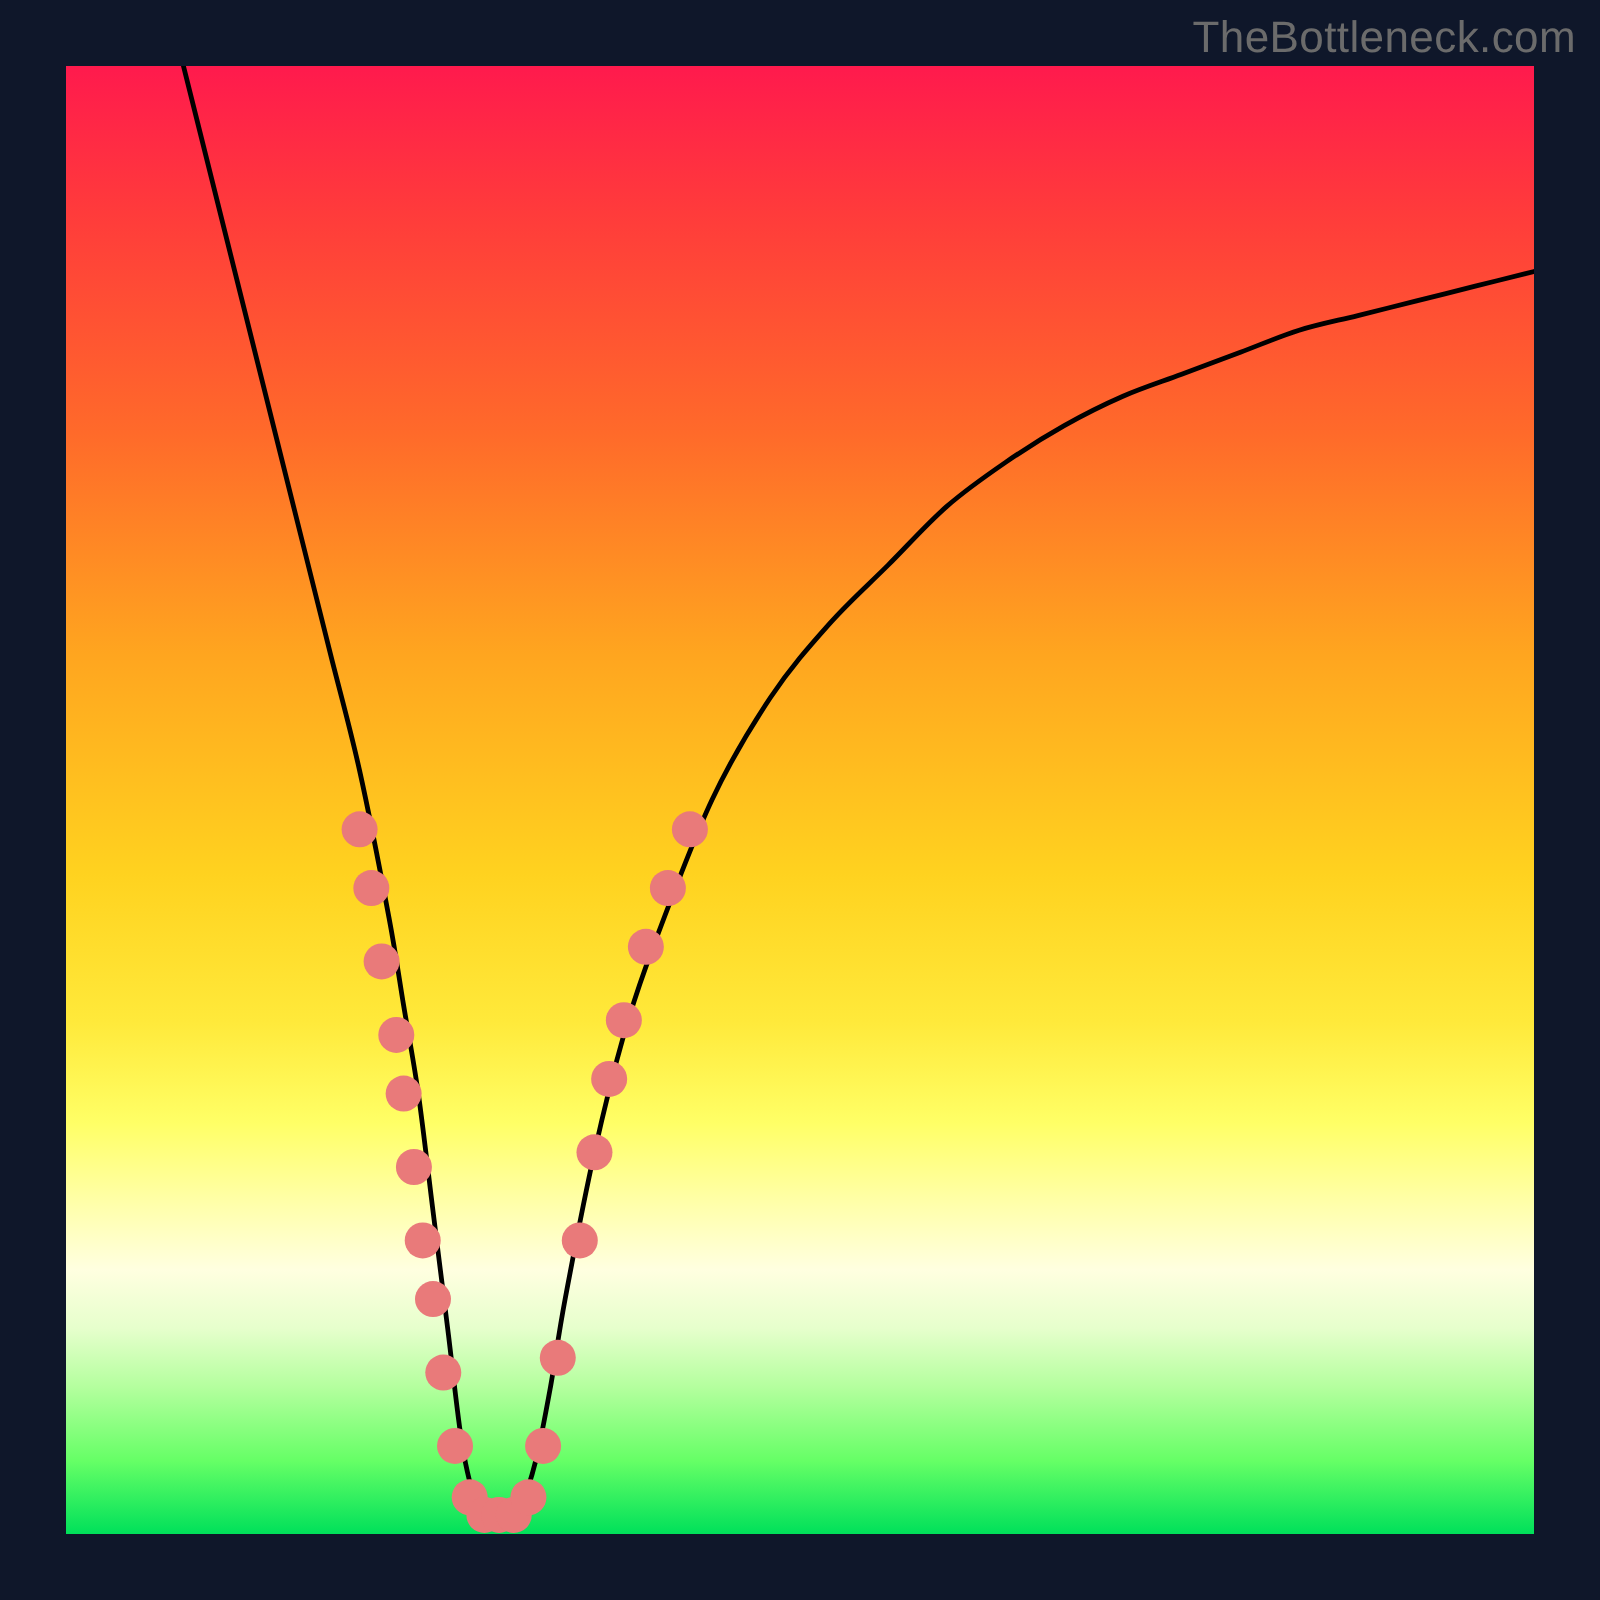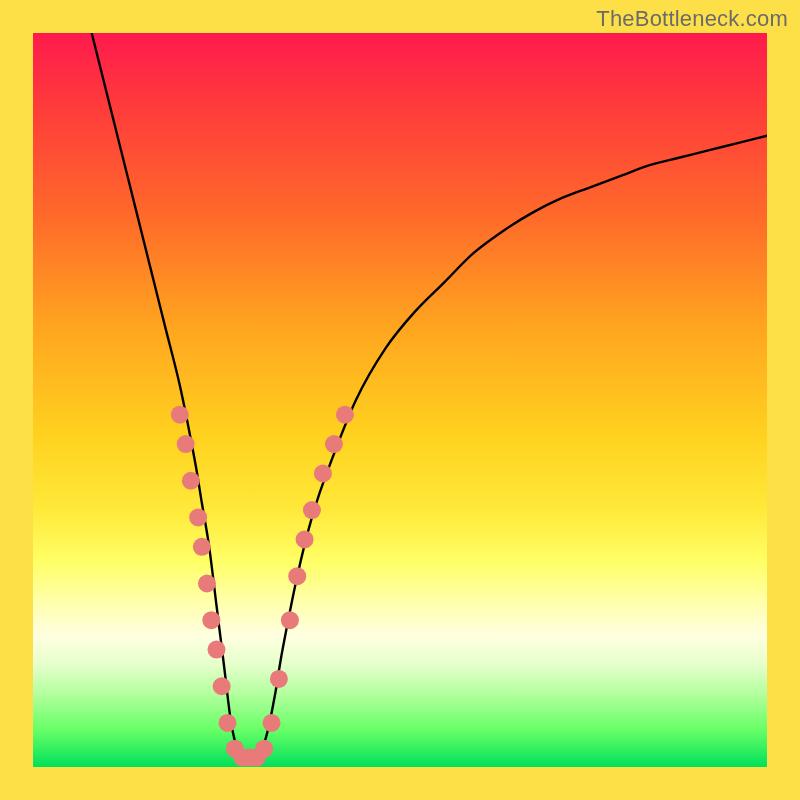--- a/index.html
+++ b/index.html
@@ -10,21 +10,21 @@
     background: #000;
     overflow: hidden;
     font-family: Arial, Helvetica, sans-serif;
   }
   .frame {
     position: absolute;
     left: 0;
     top: 0;
     width: 800px;
     height: 800px;
-    background: #fde047;
+    background: #0f172a;
   }
   .plot {
     position: absolute;
     left: 33px;
     top: 33px;
     width: 734px;
     height: 734px;
     background: linear-gradient(to bottom,
       #ff1a4d 0%,
       #ff3b3b 10%,

